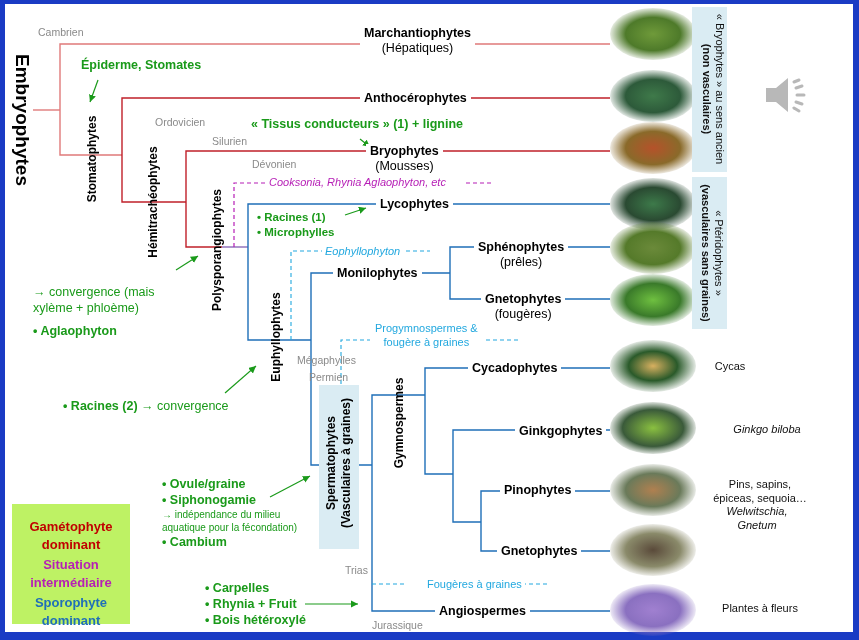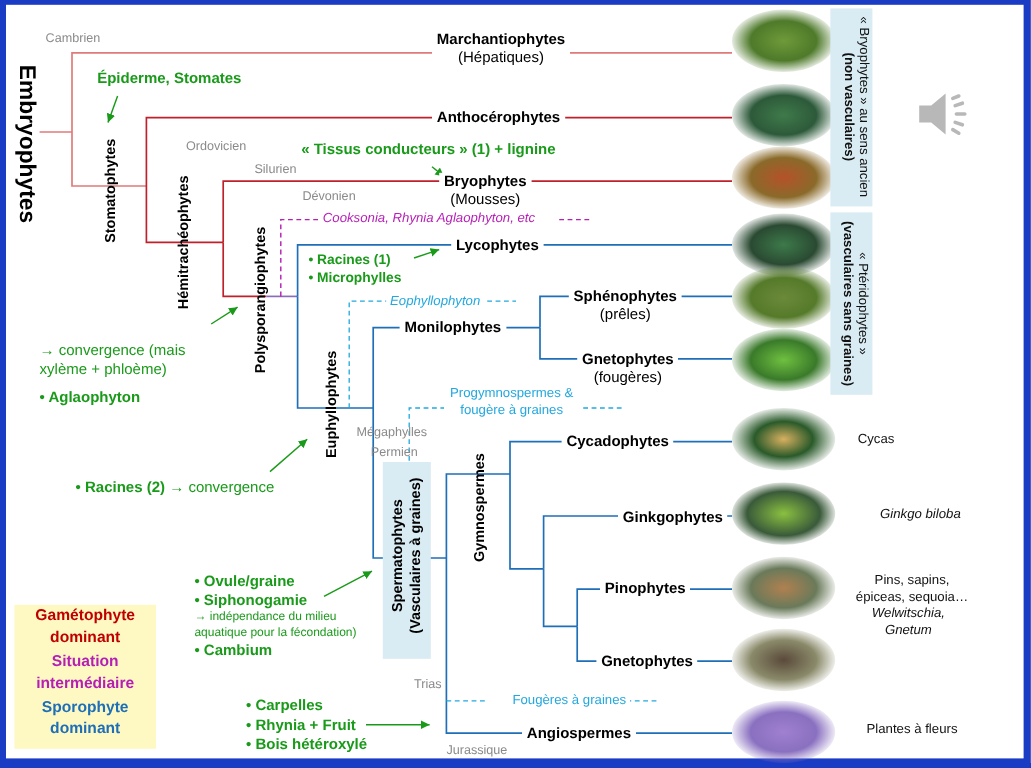--- a/index.html
+++ b/index.html
@@ -15,21 +15,21 @@
   .greentiny { color:#1a9a1a; font-size:10px; font-weight:normal; line-height:13px; }
   .magenta { color:#b61fb6; font-style:italic; font-size:11px; background:#fff; padding:0 3px; }
   .cyan { color:#22a8df; font-size:11px; background:#fff; padding:0 3px; text-align:center; line-height:14px; }
   .cyan.it { font-style:italic; }
   .vert { position:absolute; transform:rotate(-90deg); transform-origin:center center; white-space:nowrap; font-weight:bold; color:#000; text-align:center; }
   .photo { position:absolute; width:86px; height:52px; border-radius:50%; }
   .desc { position:absolute; font-size:11px; color:#111; text-align:center; line-height:14px; }
   .desc.it { font-style:italic;margin-left:12px; }
   .panel { position:absolute; background:#daecf3; }
   .panel-text { position:absolute; transform:rotate(90deg); transform-origin:center center; font-size:11px; color:#111; text-align:center; line-height:13px; white-space:nowrap; }
-  .legend { position:absolute; left:12px; top:504px; width:118px; height:120px; background:#fef9c3; text-align:center; font-weight:bold; font-size:13px; line-height:18px; padding-top:0; box-sizing:border-box; }
+  .legend { position:absolute; left:12px; top:504px; width:118px; height:120px; background:#bef264; text-align:center; font-weight:bold; font-size:13px; line-height:18px; padding-top:14px; box-sizing:border-box; }
 </style>
 </head>
 <body>
 
 <div id="slide"></div>
 
 <svg id="tree" xmlns="http://www.w3.org/2000/svg" width="859" height="640">
   <defs>
     <marker id="arr" markerWidth="8" markerHeight="8" refX="6" refY="3" orient="auto">
       <path d="M0,0 L6,3 L0,6 z" fill="#1a9a1a"></path>

